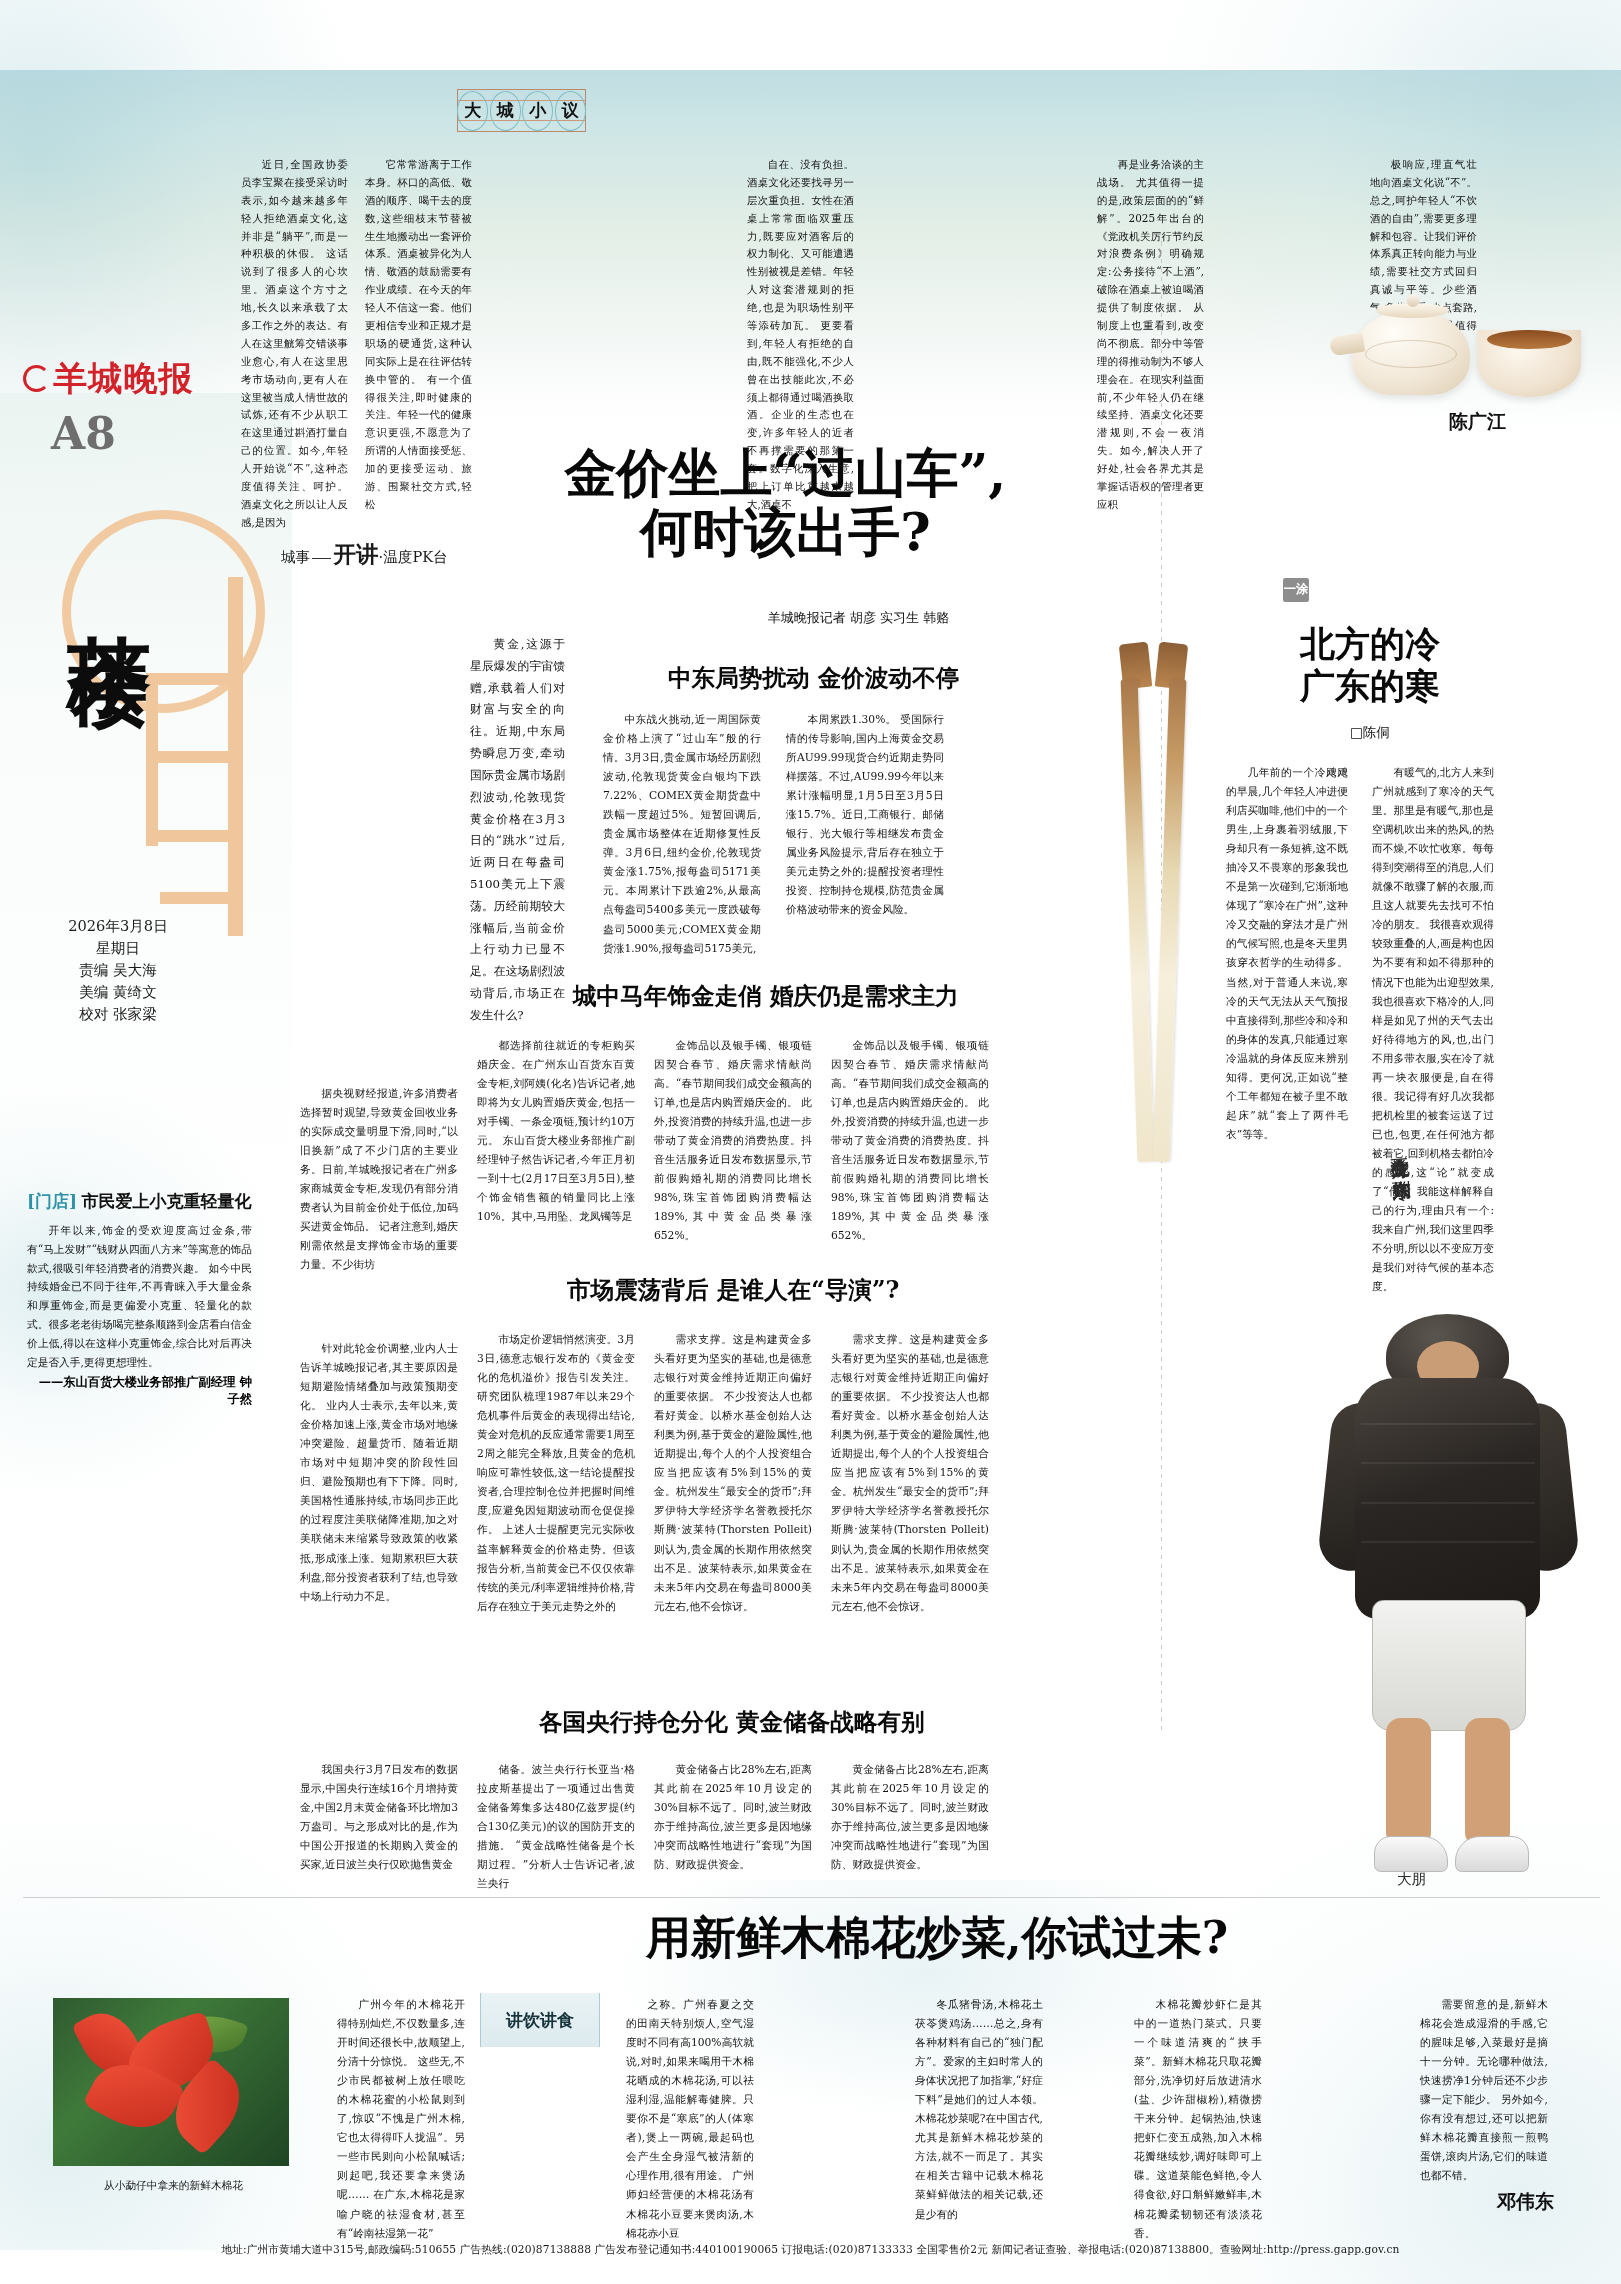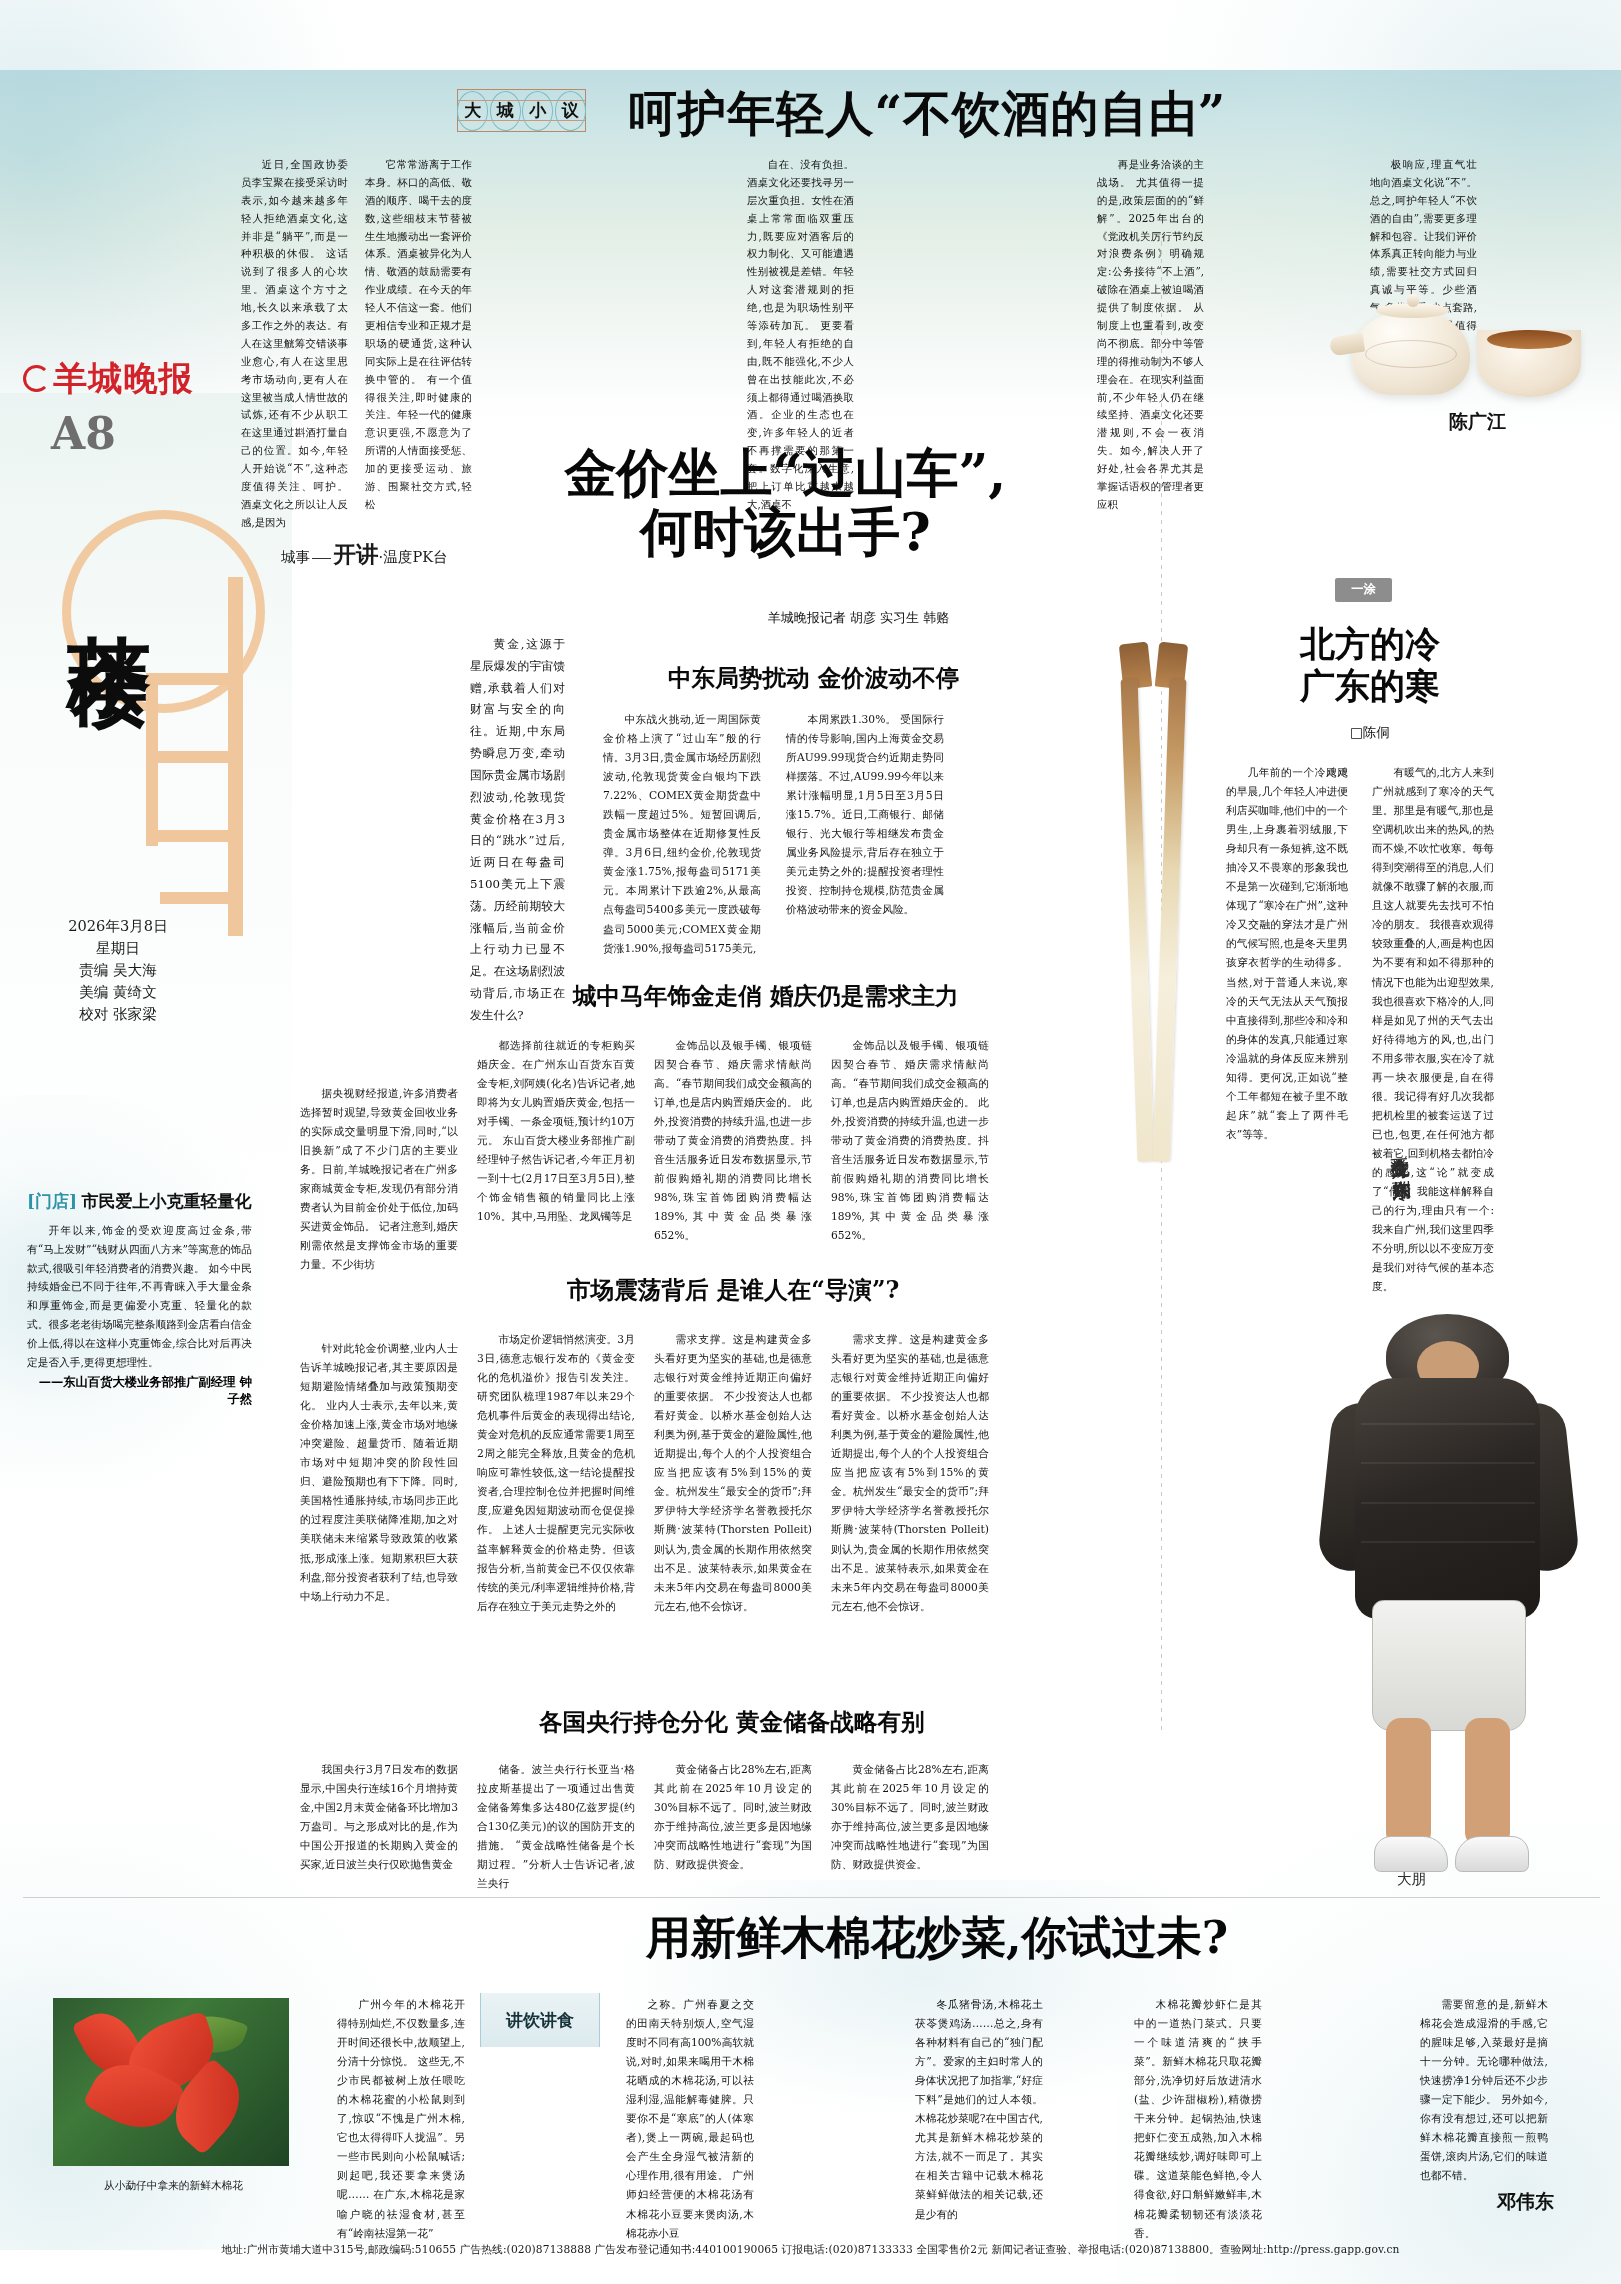--- a/index.html
+++ b/index.html
@@ -202,21 +202,21 @@
   .stick.s2{left:52px;transform:rotate(2deg);}
   .stick-top{position:absolute;top:9px;width:29px;height:45px;
      background:linear-gradient(180deg,#8d5f36,#b9854f);border-radius:4.5px 4.5px 1.7px 1.7px;}
   .stick-top.t1{left:12.3px;transform:rotate(-6deg);}
   .stick-top.t2{left:48px;transform:rotate(6deg);}
   #vrule{position:absolute;left:1161px;top:241px;width:1.1px;height:1493px;
      background:repeating-linear-gradient(180deg,#c9c9c9 0 4.5px,rgba(0,0,0,0) 4.5px 9px);}
 
   
   #right-badge{
-    position:absolute;left:1335px;top:578px;width:57px;height:23.6px;
+    position:absolute;left:1283px;top:578px;width:26px;height:23.6px;
     background:#8d8d8d;color:#fff;font-size:12.3px;font-weight:bold;
     display:flex;align-items:center;justify-content:center;border-radius:2.2px;
   }
   #right-head{
     position:absolute;left:1224px;top:623px;width:292px;text-align:center;
     font-size:35px;font-weight:bold;line-height:1.2;color:#090909;
     font-family:"DejaVu Serif","Liberation Serif",serif;
   }
   #right-author{
     position:absolute;left:1224px;top:724px;width:292px;text-align:center;
@@ -330,21 +330,20 @@
   <div id="top-badge">
     <div class="bars"></div>
     <div class="ovals">
       <span class="ov">大</span>
       <span class="ov">城</span>
       <span class="ov">小</span>
       <span class="ov">议</span>
     </div>
   </div>
 
-  <div id="top-head">呵护年轻人“不饮酒的自由”</div>
 
   <div class="op-col" style="left:241px;">
       <p>近日,全国政协委员李宝聚在接受采访时表示,如今越来越多年轻人拒绝酒桌文化,这并非是“躺平”,而是一种积极的休假。
 这话说到了很多人的心坎里。酒桌这个方寸之地,长久以来承载了太多工作之外的表达。有人在这里觥筹交错谈事业愈心,有人在这里思考市场动向,更有人在这里被当成人情世故的试炼,还有不少从职工在这里通过斟酒打量自己的位置。如今,年轻人开始说“不”,这种态度值得关注、呵护。
 酒桌文化之所以让人反感,是因为</p>
     </div>
   <div class="op-col" style="left:365px;">
       <p>它常常游离于工作本身。杯口的高低、敬酒的顺序、喝干去的度数,这些细枝末节替被生生地搬动出一套评价体系。酒桌被异化为人情、敬酒的鼓励需要有作业成绩。在今天的年轻人不信这一套。他们更相信专业和正规才是职场的硬通货,这种认同实际上是在往评估转换中管的。
 有一个值得很关注,即时健康的关注。年轻一代的健康意识更强,不愿意为了所谓的人情面接受惩、加的更接受运动、旅游、围聚社交方式,轻松</p>
     </div>

